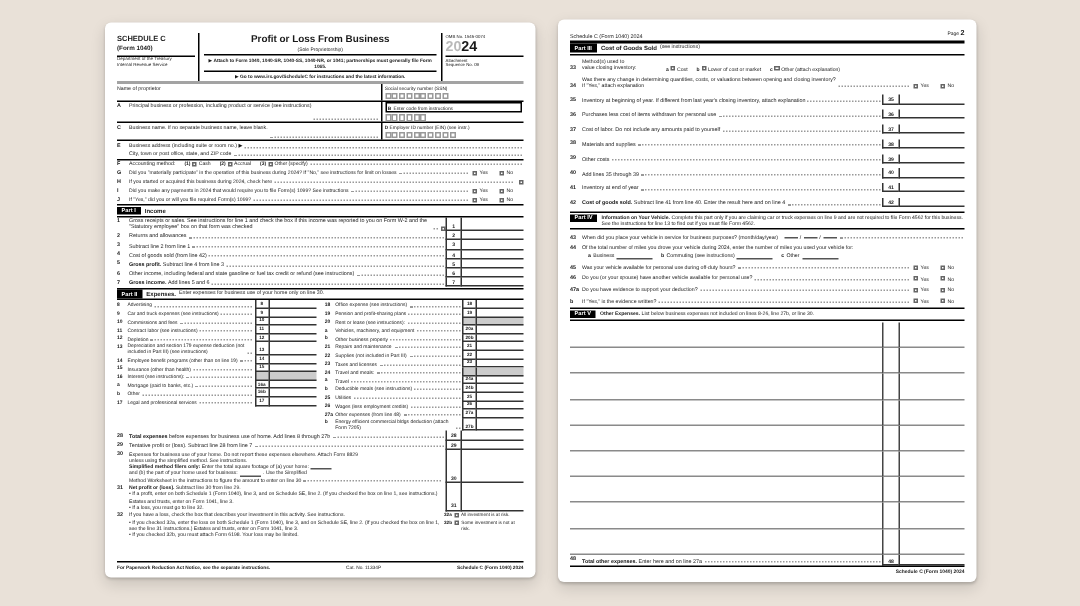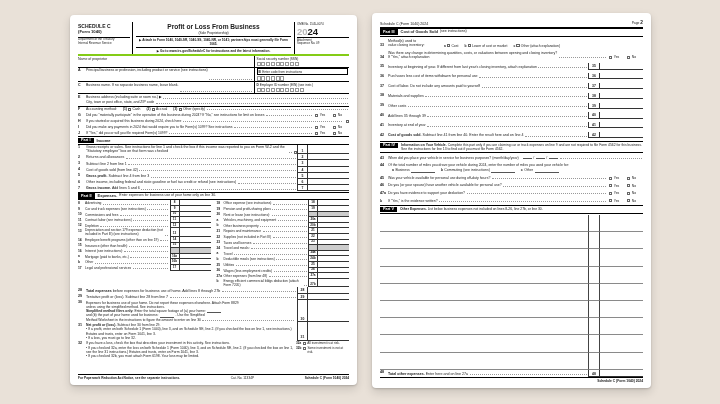--- a/index.html
+++ b/index.html
@@ -7,21 +7,21 @@
   body{font-family:"Liberation Sans","DejaVu Sans",sans-serif;}
   .canvas{position:relative;width:720px;height:404px;background:#e9e1d8;overflow:hidden;}
   .page{position:absolute;background:#fff;border-radius:4px;
         box-shadow:0 1px 2px rgba(0,0,0,.18),0 4px 10px rgba(0,0,0,.14);
         color:#1a1a1a;display:flex;flex-direction:column;font-size:4px;line-height:1.25;}
   #page1{left:70px;top:15px;width:287px;height:370px;padding:7px 8px 5px;}
   #page2{left:372px;top:13px;width:279px;height:375px;padding:7px 8px 5px;}
   .fill{flex:1;}
   b{font-weight:bold;}
   
-  .hdrgrid{display:grid;grid-template-columns:55px 1fr 55px;border-bottom:2px solid #84cc16;}
+  .hdrgrid{display:grid;grid-template-columns:55px 1fr 55px;border-bottom:2px solid #a3a3a3;}
   .hcol1{padding:1px 2px 1px 0;border-right:1px solid #000;}
   .schedtitle{font-weight:bold;font-size:5px;}
   .formno{font-weight:bold;font-size:4.2px;margin-bottom:2px;}
   .dept{font-size:3px;border-top:1px solid #000;padding-top:.5px;color:#222;}
   .hcol2{padding:1px 3px;text-align:center;display:flex;flex-direction:column;justify-content:flex-start;}
   .title{font-weight:bold;font-size:6.6px;}
   .subtitle{font-size:3.3px;}
   .crule{border-top:1px solid #000;margin:1px 0;}
   .hmid{font-weight:bold;font-size:3.2px;}
   .hcol3{border-left:1px solid #000;padding:1px 0 1px 2px;}

